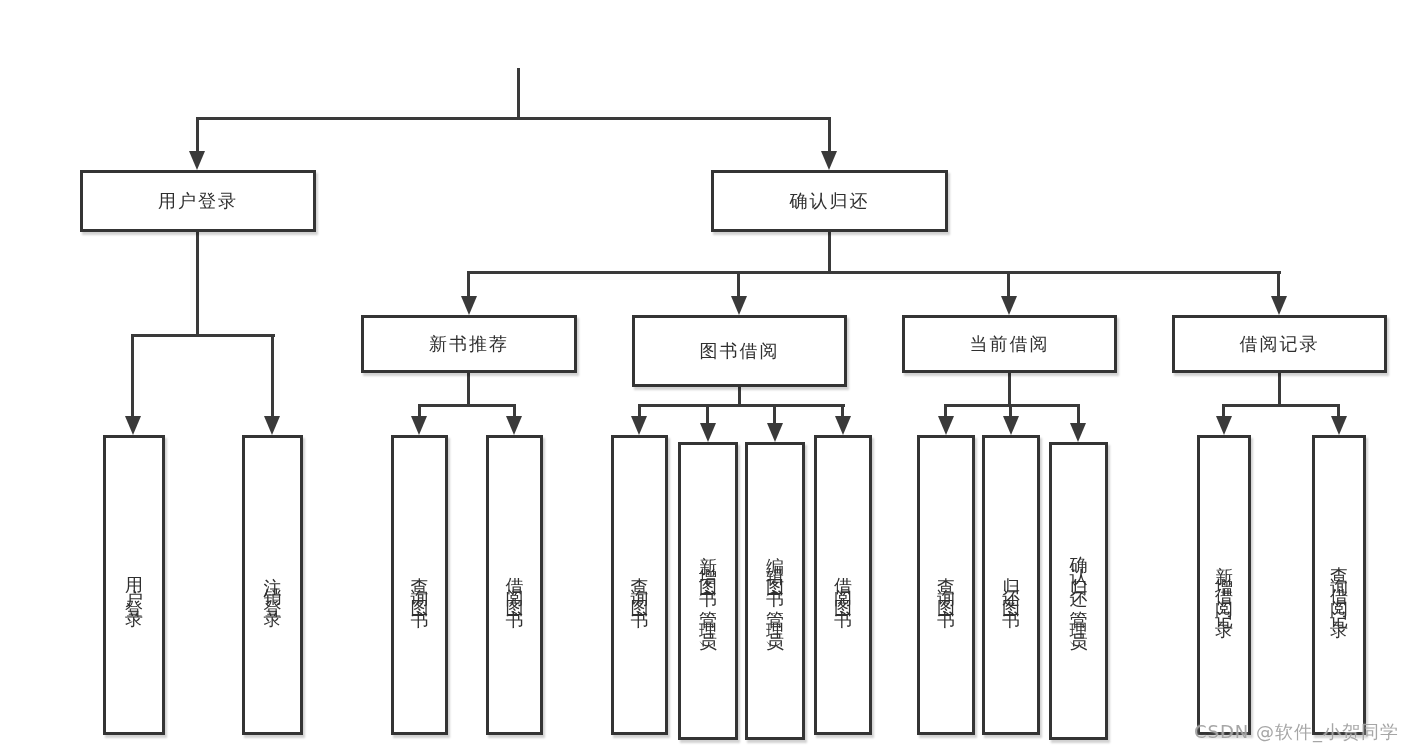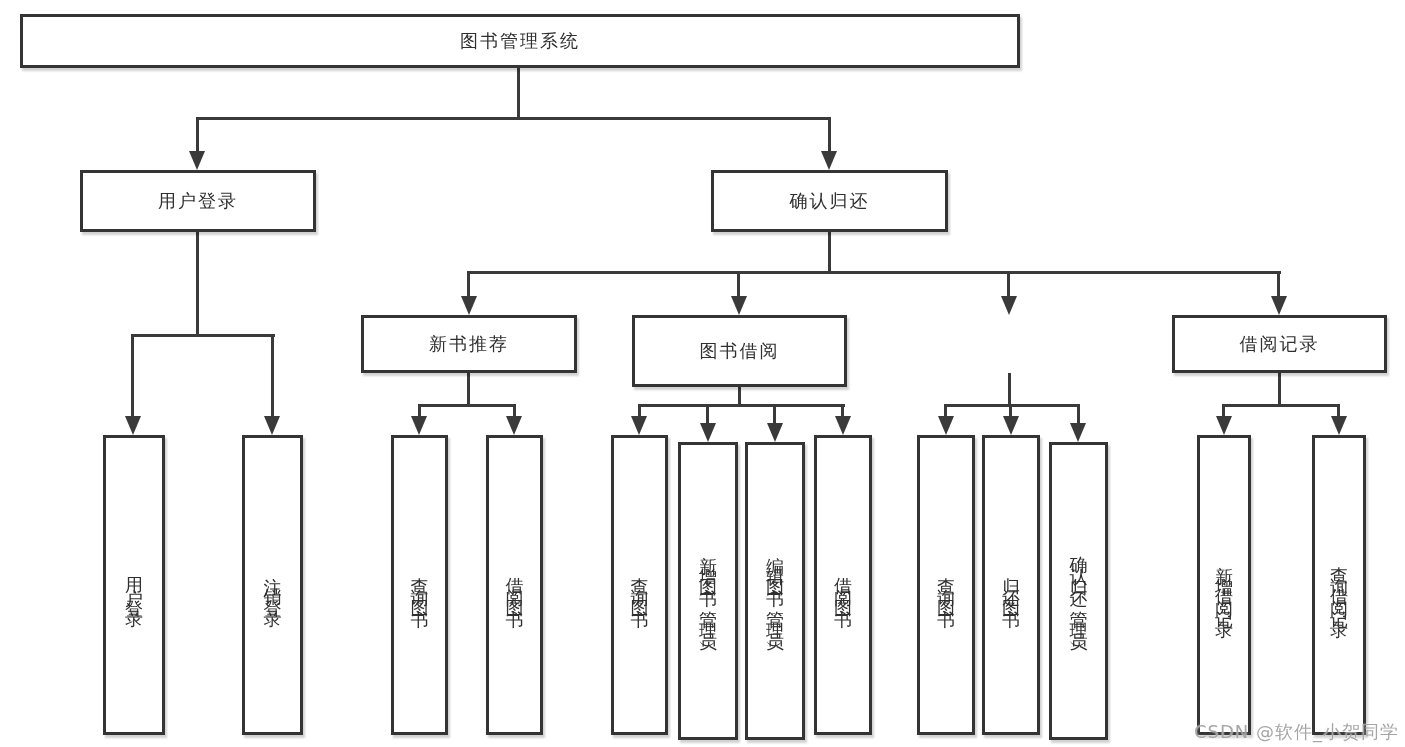--- a/index.html
+++ b/index.html
@@ -88,36 +88,36 @@
   <div class="arrow" style="left:1003px;top:416px"></div>
   <div class="arrow" style="left:1070px;top:423px"></div>
 
   <div class="vline" style="left:1278px;top:373px;height:34px"></div>
   <div class="hline" style="left:1222px;top:404px;width:118px"></div>
   <div class="vline" style="left:1222px;top:404px;height:14px"></div>
   <div class="vline" style="left:1337px;top:404px;height:14px"></div>
   <div class="arrow" style="left:1216px;top:416px"></div>
   <div class="arrow" style="left:1331px;top:416px"></div>
 
-  <div class="box" style="left:20px;top:14px;width:1000px;height:54px">
-    <span class="hlabel">图书管理系统</span>
-  </div>
 
   <div class="box" style="left:80px;top:170px;width:236px;height:62px">
     <span class="hlabel">用户登录</span>
   </div>
   <div class="box" style="left:711px;top:170px;width:237px;height:62px">
     <span class="hlabel">确认归还</span>
   </div>
 
   <div class="box" style="left:361px;top:315px;width:216px;height:58px">
     <span class="hlabel">新书推荐</span>
   </div>
   <div class="box" style="left:632px;top:315px;width:215px;height:72px">
     <span class="hlabel">图书借阅</span>
+  </div>
+  <div class="box" style="left:902px;top:315px;width:215px;height:58px">
+    <span class="hlabel">当前借阅</span>
   </div>
   <div class="box" style="left:1172px;top:315px;width:215px;height:58px">
     <span class="hlabel">借阅记录</span>
   </div>
 
   <div class="box" style="left:103px;top:435px;width:62px;height:300px">
     <span class="vlabel">用户登录</span>
   </div>
   <div class="box" style="left:242px;top:435px;width:61px;height:300px">
     <span class="vlabel">注销登录</span>

